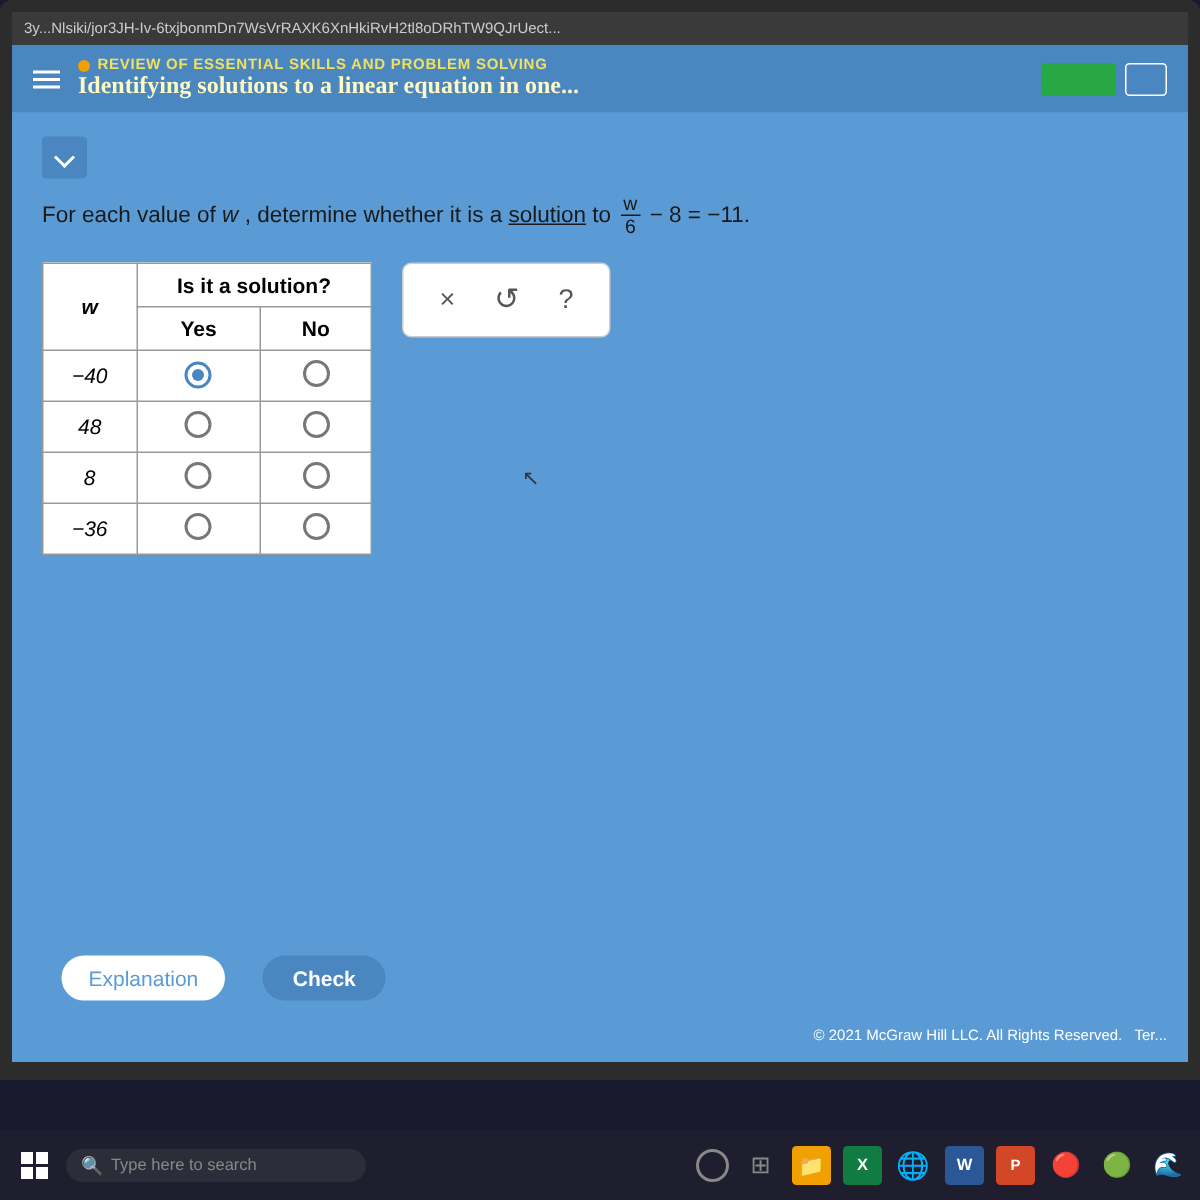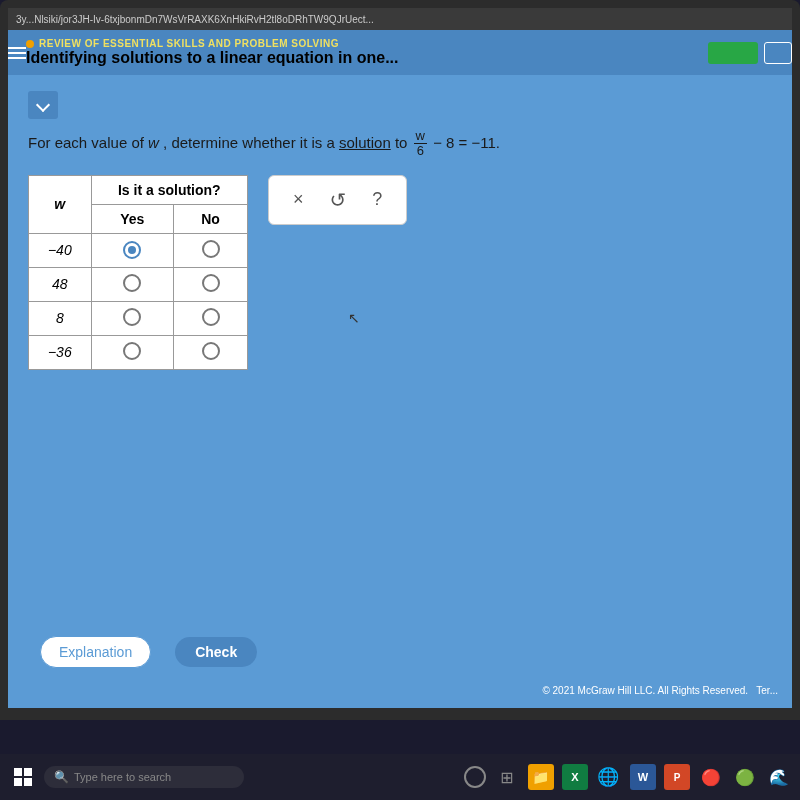--- a/index.html
+++ b/index.html
@@ -49,24 +49,24 @@
     .app-area {
       background: #5b9bd5;
       height: 678px;
       position: relative;
       overflow: hidden;
     }
 
     
     .header {
       background: #4a86c0;
-      padding: 8px 0;
-      display: flex;
-      align-items: center;
-      gap: 0;
+      padding: 8px 14px;
+      display: flex;
+      align-items: center;
+      gap: 12px;
     }
 
     .hamburger-icon {
       display: flex;
       flex-direction: column;
       gap: 3px;
       cursor: pointer;
     }
     .hamburger-icon span {
       display: block;
@@ -93,21 +93,22 @@
       width: 8px;
       height: 8px;
       border-radius: 50%;
       background: #f0a000;
       display: inline-block;
     }
 
     .header-title {
       font-size: 16px;
       font-weight: bold;
-      color: #000000;
+      color: #fef9c3;
+      font-family: Liberation Serif, serif;
     }
 
     .header-right {
       display: flex;
       gap: 6px;
     }
 
     .header-btn {
       background: #28a745;
       color: white;

